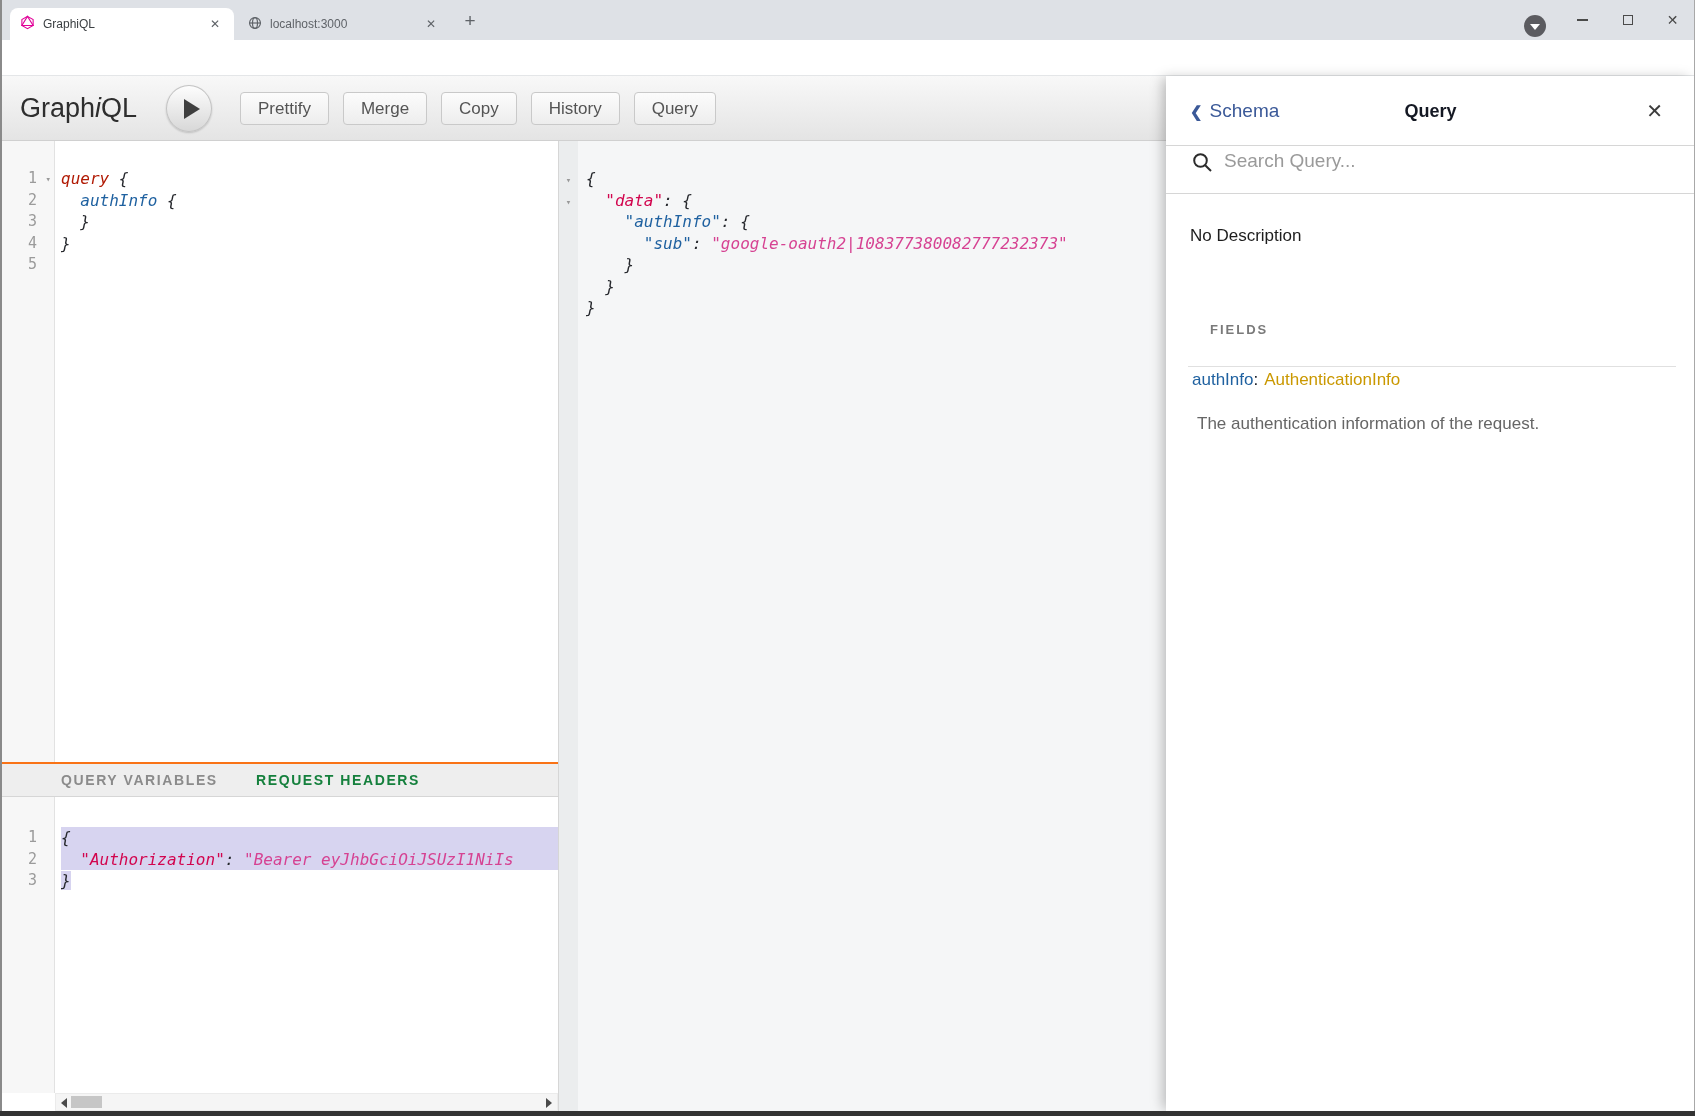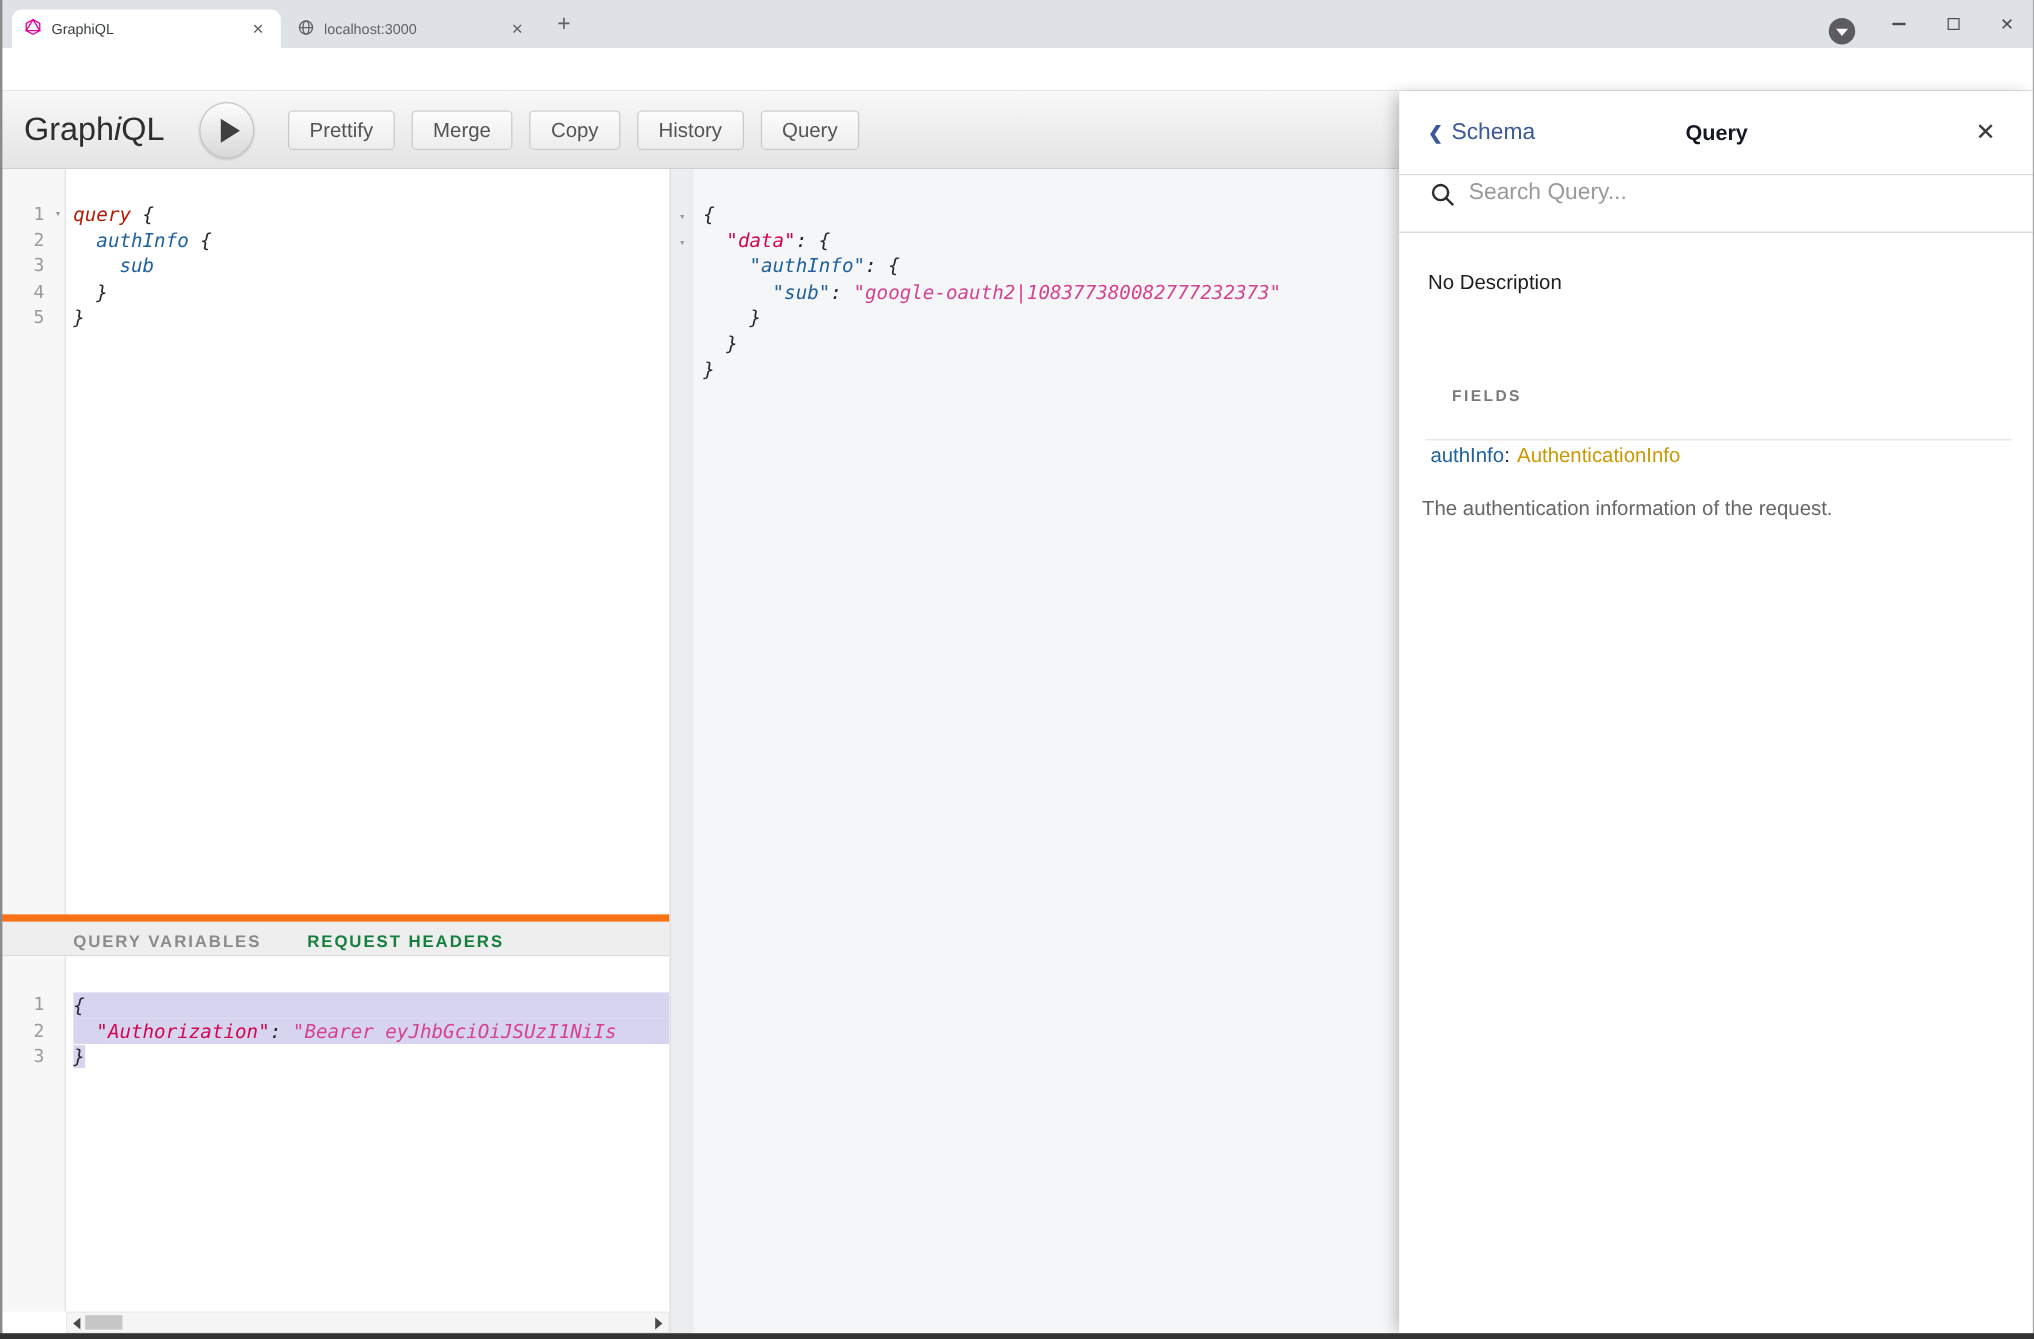--- a/index.html
+++ b/index.html
@@ -46,21 +46,21 @@
   .gl .fold { position:absolute; right:3px; top:1px; font-size:9px; color:#999; }
   .cl { height:21.5px; line-height:21.5px; font-family:"DejaVu Sans Mono",monospace; font-size:16px; white-space:pre; color:#26282d;font-style:italic; }
   .cl.selfull { background:#d7d4f0; }
   .seltok { background:#d7d4f0; }
   .tk-kw { color:#B11A04; } .tk-prop { color:#1F61A0; } .tk-def { color:#D2054E; } .tk-str { color:#D64292; } .tk-p { color:#26282d; }
 
   #query-pane { left:0; top:141px; width:558px; height:621px; background:#fff; }
   #q-gutter { left:0; top:141px; width:55px; height:621px; padding-top:27px; }
   #q-code { left:61px; top:141px; width:497px; height:621px; padding-top:27px; overflow:hidden; }
 
-  #var-titlebar { left:0; top:762px; width:558px; height:35px; background:#eee; border-top:6px solid #f97316; border-bottom:1px solid #d6d6d6; }
+  #var-titlebar { left:0; top:762px; width:558px; height:35px; background:#eee; border-top:2px solid #f97316; border-bottom:1px solid #d6d6d6; }
   .vtab { position:absolute; top:0; height:33px; line-height:33px; font-size:14px; font-weight:bold; letter-spacing:1.6px; }
   #vtab-0 { left:61px; color:#8b8b8b; }
   #vtab-1 { left:256px; color:#15803d; }
   #var-gutter { left:0; top:797px; width:55px; height:296px; padding-top:30px; }
   #var-code { left:61px; top:797px; width:497px; height:296px; padding-top:30px; overflow:hidden; }
 
   #hscroll { left:55px; top:1093px; width:503px; height:18px; background:#f5f5f5; border:1px solid #ebebeb; }
   #hscroll .thumb { position:absolute; left:15px; top:2px; width:31px; height:12px; background:#c6c6c6; }
   .sarr { position:absolute; top:4px; width:0; height:0; border-top:5px solid transparent; border-bottom:5px solid transparent; }
   #sarr-l { left:5px; border-right:6px solid #4a4a4a; }
@@ -84,21 +84,21 @@
   #doc-search svg { position:absolute; left:26px; top:22px; }
   #doc-search input { position:absolute; left:58px; top:0; width:440px; height:62px; border:none; outline:none; font-size:19px; color:#333; font-family:"Liberation Sans",sans-serif; background:transparent; }
   #doc-search input::placeholder { color:#9a9a9a; }
   #doc-nodesc { position:absolute; left:24px; top:150px; font-size:17px; color:#1d1d1d; }
   #doc-fields { position:absolute; left:24px; top:246px; font-size:13px; font-weight:bold; letter-spacing:2px; color:#7a7a7a;padding-left:20px; }
   #doc-fields-divider { position:absolute; left:22px; top:290px; width:488px; height:1px; background:#e0e0e0; }
   #doc-fieldline { position:absolute; left:26px; top:294px; font-size:17px; }
   #doc-fieldline .fname { color:#1F61A0; }
   #doc-fieldline .fsep { color:#141823; margin-right:6px; }
   #doc-fieldline .ftype { color:#CA9800; }
-  #doc-fielddesc { position:absolute; left:19px; top:338px; font-size:17px; color:#666; }
+  #doc-fielddesc { position:absolute; left:31px; top:338px; font-size:17px; color:#666; }
 
   
   #edge-l { left:0; top:0; width:2px; height:1116px; background:#8a8a8a; }
   #edge-r { left:1694px; top:0; width:1px; height:1116px; background:#a8a8a8; }
   #edge-b { left:0; top:1111px; width:1695px; height:5px; background:#333; }
 </style>
 </head>
 <body>
 
 <div class="abs" id="tabstrip">
@@ -228,21 +228,20 @@
 <div class="abs gutter" id="q-gutter">
     <div class="gl">1<span class="fold">▾</span></div>
     <div class="gl">2</div>
     <div class="gl">3</div>
     <div class="gl">4</div>
     <div class="gl">5</div>
   </div>
 <div class="abs" id="q-code">
     <div class="cl"><span class="tk-kw">query</span><span class="tk-p"> {</span></div>
     <div class="cl"><span class="tk-p">  </span><span class="tk-prop">authInfo</span><span class="tk-p"> {</span></div>
-    <div class="cl"><span class="tk-p">    </span><span class="tk-prop">sub</span></div>
     <div class="cl"><span class="tk-p">  }</span></div>
     <div class="cl"><span class="tk-p">}</span></div>
   </div>
 
 <div class="abs" id="var-titlebar">
   <span class="vtab" id="vtab-0">QUERY VARIABLES</span>
   <span class="vtab" id="vtab-1">REQUEST HEADERS</span>
 </div>
 <div class="abs" style="left:0;top:797px;width:558px;height:296px;background:#fff;"></div>
 <div class="abs gutter" id="var-gutter">

